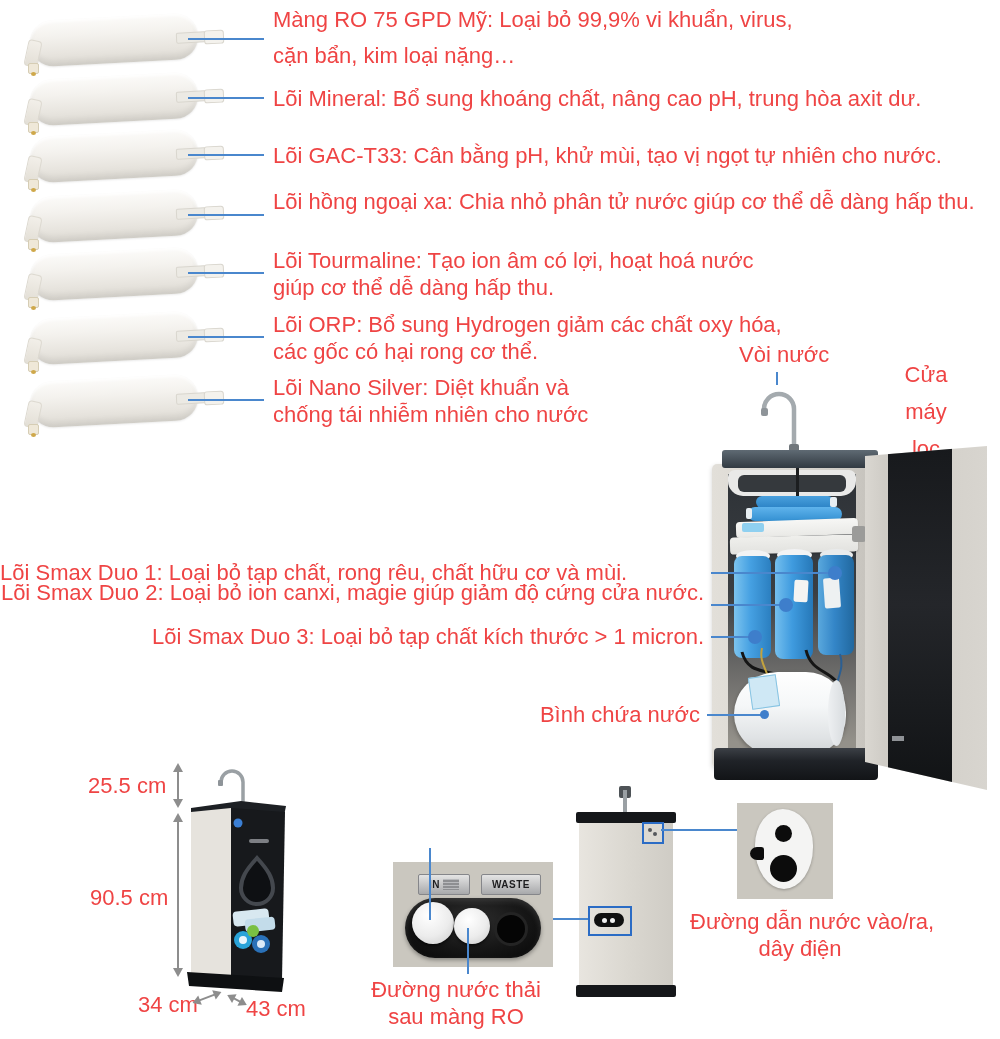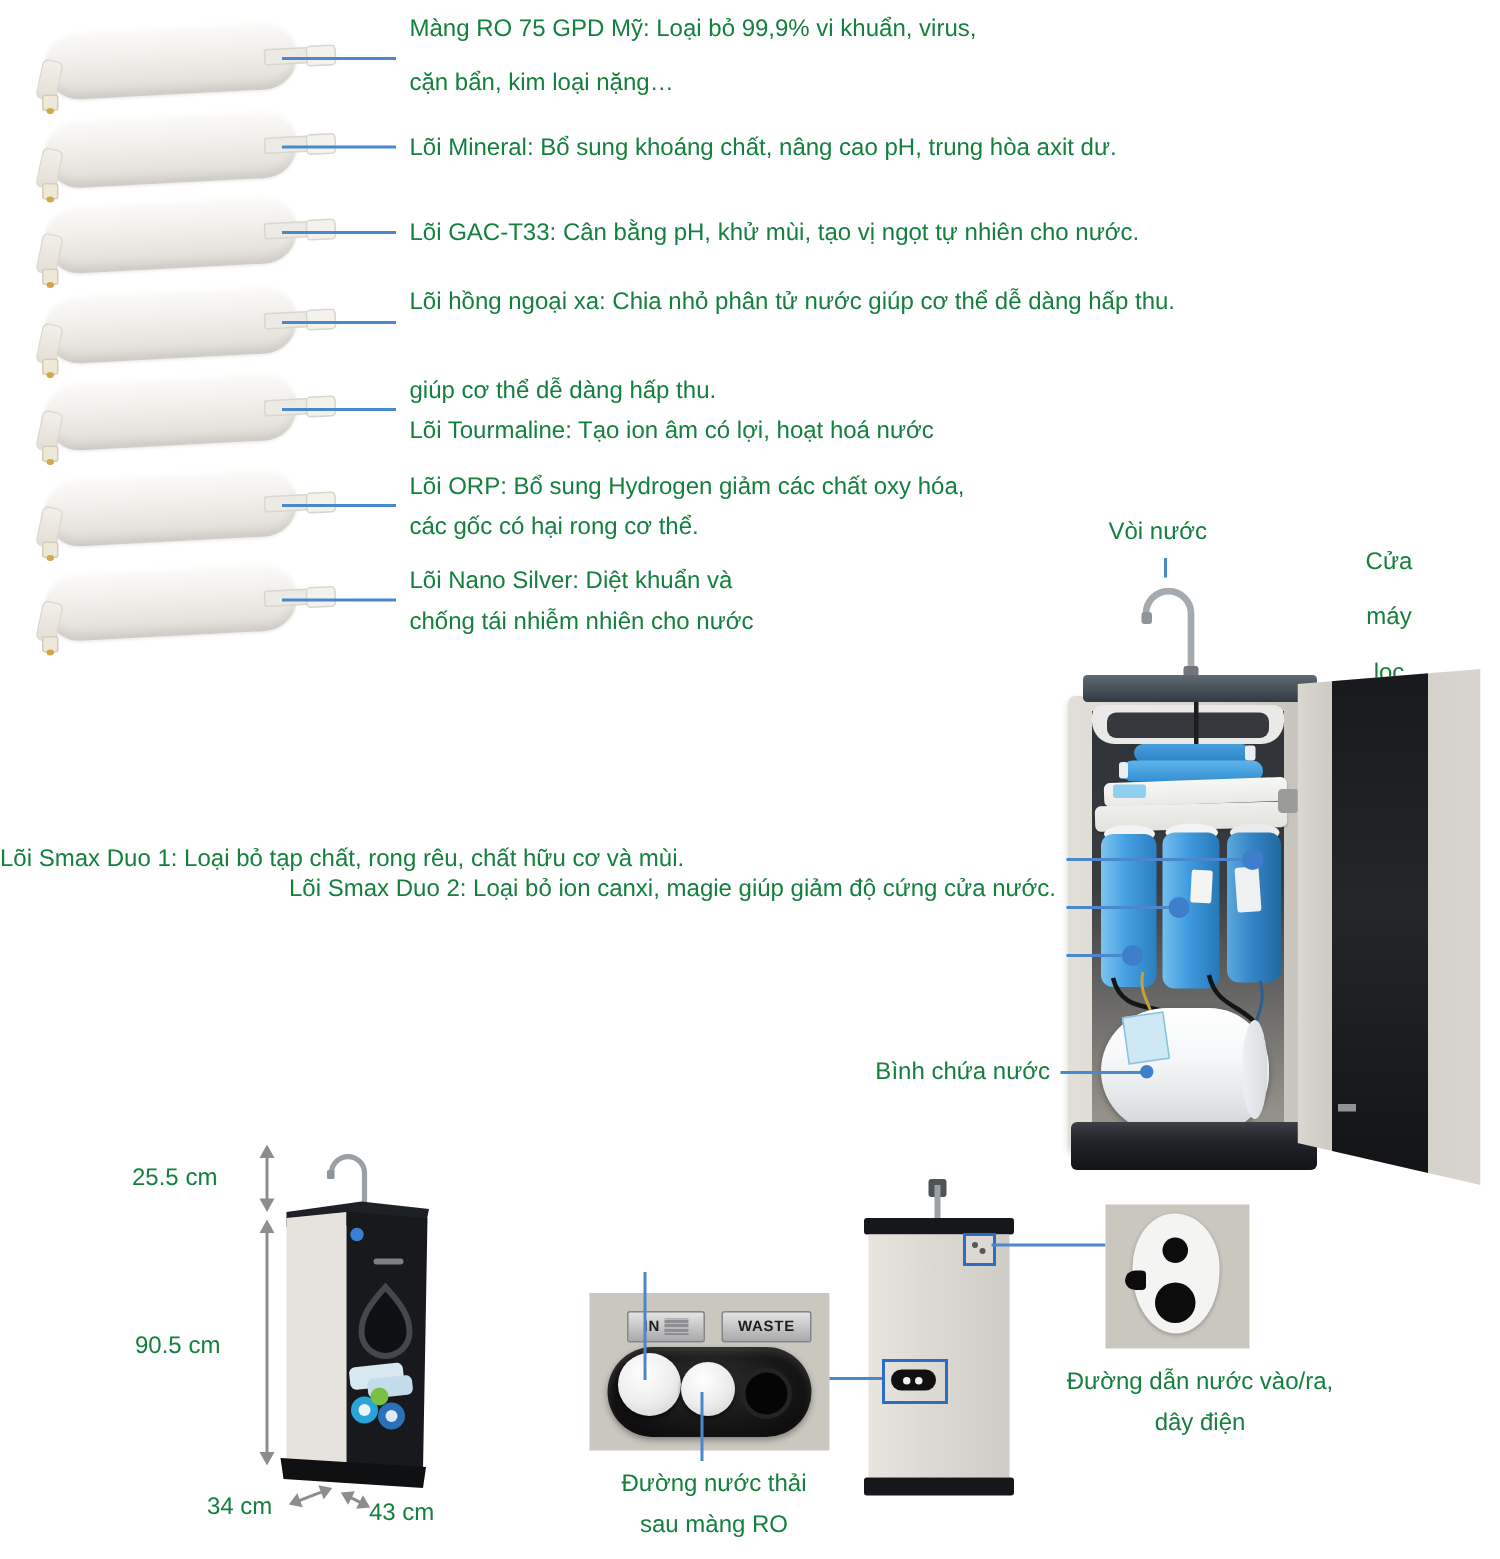--- a/index.html
+++ b/index.html
@@ -1,19 +1,19 @@
 <!DOCTYPE html>
 <html><head>
 <meta charset="utf-8">
 <style>
   html,body{margin:0;padding:0;background:#ffffff;}
   #canvas{position:relative;width:1000px;height:1039px;background:#ffffff;overflow:hidden;
           font-family:"Liberation Sans","DejaVu Sans",sans-serif;color:#7b7b7b;}
   .abs{position:absolute;}
-  .desc{position:absolute;font-size:16px;line-height:27px;color:#15803d;white-space:nowrap;}
+  .desc{position:absolute;font-size:22px;line-height:27px;color:#ef4444;white-space:nowrap;}
   .desc.lh36{line-height:36px;}
   .rline{position:absolute;height:2px;background:#4a87cd;}
   .vline{position:absolute;width:2px;background:#4a87cd;}
   .dot{position:absolute;width:14px;height:14px;border-radius:50%;background:#3e7ecb;}
   .dot-s{position:absolute;width:9px;height:9px;border-radius:50%;background:#3e7ecb;}
   .bluebox{position:absolute;border:2px solid #2b6cc5;}
   
   .cartridge{position:absolute;left:20px;width:210px;height:62px;}
   .cart-body{position:absolute;left:10px;top:4px;width:168px;height:46px;border-radius:23px/22px;
     background:linear-gradient(180deg,#fcfbf9 0%,#f4f2ee 35%,#e8e5df 72%,#dcd9d2 100%);
@@ -106,22 +106,22 @@
   <div class="rline" style="left:188px;top:399px;width:76px"></div>
 
   <div class="desc lh36" style="left:273px;top:2px">
     <div>Màng RO 75 GPD Mỹ: Loại bỏ 99,9% vi khuẩn, virus,</div>
     <div>cặn bẩn, kim loại nặng…</div>
   </div>
   <div class="desc" style="left:273px;top:85px">Lõi Mineral: Bổ sung khoáng chất, nâng cao pH, trung hòa axit dư.</div>
   <div class="desc" style="left:273px;top:142px">Lõi GAC-T33: Cân bằng pH, khử mùi, tạo vị ngọt tự nhiên cho nước.</div>
   <div class="desc" style="left:273px;top:188px">Lõi hồng ngoại xa: Chia nhỏ phân tử nước giúp cơ thể dễ dàng hấp thu.</div>
   <div class="desc" style="left:273px;top:247px">
+    <div>Lõi Tourmaline: Tạo ion âm có lợi, hoạt hoá nước</div>
     <div>giúp cơ thể dễ dàng hấp thu.</div>
-    <div>Lõi Tourmaline: Tạo ion âm có lợi, hoạt hoá nước</div>
   </div>
   <div class="desc" style="left:273px;top:311px">
     <div>Lõi ORP: Bổ sung Hydrogen giảm các chất oxy hóa,</div>
     <div>các gốc có hại rong cơ thể.</div>
   </div>
   <div class="desc" style="left:273px;top:374px">
     <div>Lõi Nano Silver: Diệt khuẩn và</div>
     <div>chống tái nhiễm nhiên cho nước</div>
   </div>
 
@@ -185,20 +185,21 @@
   </div>
 
   <div class="abs" style="left:862px;top:446px;width:126px;height:352px;clip-path:polygon(3px 10px,125px 0px,125px 344px,3px 316px)">
     <div class="abs" style="left:0;top:0;width:126px;height:352px;background:linear-gradient(90deg,#dcd9d3 0%,#cfccc6 18%,#d8d5cf 100%)"></div>
     <div class="abs" style="left:26px;top:0;width:64px;height:352px;background:linear-gradient(180deg,#17191c 0%,#24262a 45%,#101214 100%)"></div>
     <div class="abs" style="left:30px;top:290px;width:12px;height:5px;background:#8f9296"></div>
   </div>
 
   <div class="desc" style="left:0;width:704px;top:559px;text-align:left">Lõi Smax Duo 1: Loại bỏ tạp chất, rong rêu, chất hữu cơ và mùi.</div>
   <div class="desc" style="left:0;width:704px;top:579px;text-align:right">Lõi Smax Duo 2: Loại bỏ ion canxi, magie giúp giảm độ cứng cửa nước.</div>
+  <div class="desc" style="left:0;width:704px;top:623px;text-align:right">Lõi Smax Duo 3: Loại bỏ tạp chất kích thước &gt; 1 micron.</div>
   <div class="rline" style="left:711px;top:572px;width:124px;z-index:5"></div>
   <div class="dot" style="left:828px;top:566px;z-index:5"></div>
   <div class="rline" style="left:711px;top:604px;width:82px;z-index:5"></div>
   <div class="dot" style="left:779px;top:598px;z-index:5"></div>
   <div class="rline" style="left:711px;top:636px;width:48px;z-index:5"></div>
   <div class="dot" style="left:748px;top:630px;z-index:5"></div>
 
   <div class="desc" style="left:0;width:700px;top:701px;text-align:right">Bình chứa nước</div>
   <div class="rline" style="left:707px;top:714px;width:56px;z-index:5"></div>
   <div class="dot-s" style="left:760px;top:710px;z-index:5"></div>
@@ -256,21 +257,21 @@
     </div>
     <div class="metal-plate" style="left:88px;top:12px;width:58px">
       <span>WASTE</span>
     </div>
     <div class="abs" style="left:12px;top:36px;width:136px;height:60px;border-radius:30px;background:radial-gradient(ellipse at 50% 38%,#2e2e2e 0%,#161616 55%,#070707 100%);box-shadow:inset 0 3px 6px rgba(255,255,255,.14),0 2px 4px rgba(0,0,0,.35)"></div>
     <div class="abs" style="left:19px;top:40px;width:42px;height:42px;border-radius:50%;background:radial-gradient(circle at 40% 32%,#ffffff,#ececec 55%,#cacaca 100%);box-shadow:0 2px 3px rgba(0,0,0,.55)"></div>
     <div class="abs" style="left:61px;top:46px;width:36px;height:36px;border-radius:50%;background:radial-gradient(circle at 40% 32%,#ffffff,#ececec 55%,#cacaca 100%);box-shadow:0 2px 3px rgba(0,0,0,.55)"></div>
     <div class="abs" style="left:101px;top:50px;width:28px;height:28px;border-radius:50%;background:#050505;border:3px solid #242424"></div>
   </div>
   <div class="vline" style="left:467px;top:928px;height:46px;z-index:6"></div>
-  <div class="desc" style="left:368px;top:976px;width:216px;text-align:center">
+  <div class="desc" style="left:348px;top:976px;width:216px;text-align:center">
     <div>Đường nước thải</div>
     <div>sau màng RO</div>
   </div>
 
   <div class="abs" style="left:576px;top:786px;width:100px;height:214px">
     <div class="abs" style="left:43px;top:0;width:12px;height:12px;background:#4e5357;border-radius:2px"></div>
     <div class="abs" style="left:47px;top:4px;width:4px;height:24px;background:#9aa0a4"></div>
     <div class="abs" style="left:0;top:26px;width:100px;height:11px;background:#15171a;border-radius:2px"></div>
     <div class="abs" style="left:3px;top:37px;width:94px;height:162px;background:linear-gradient(90deg,#e8e5df 0%,#dbd8d1 50%,#cfccc5 100%)"></div>
     <div class="abs" style="left:0;top:199px;width:100px;height:12px;background:#15171a;border-radius:2px"></div>

